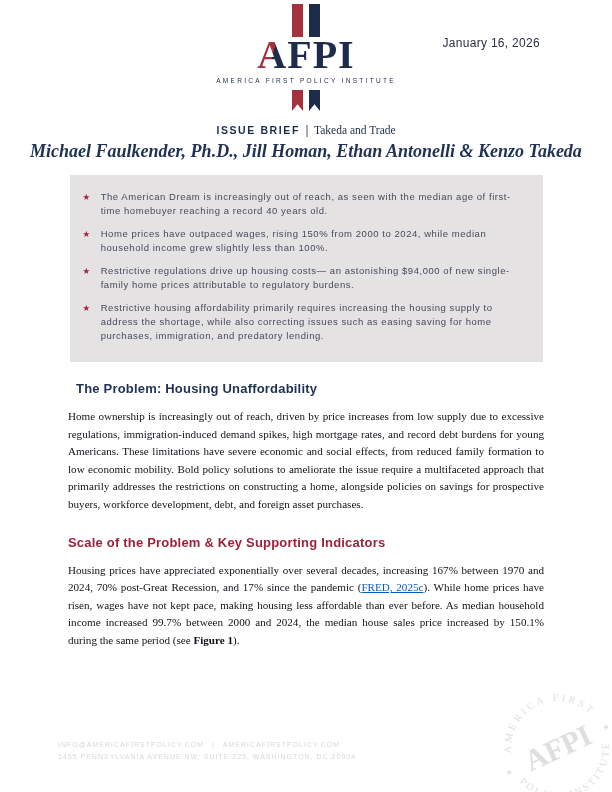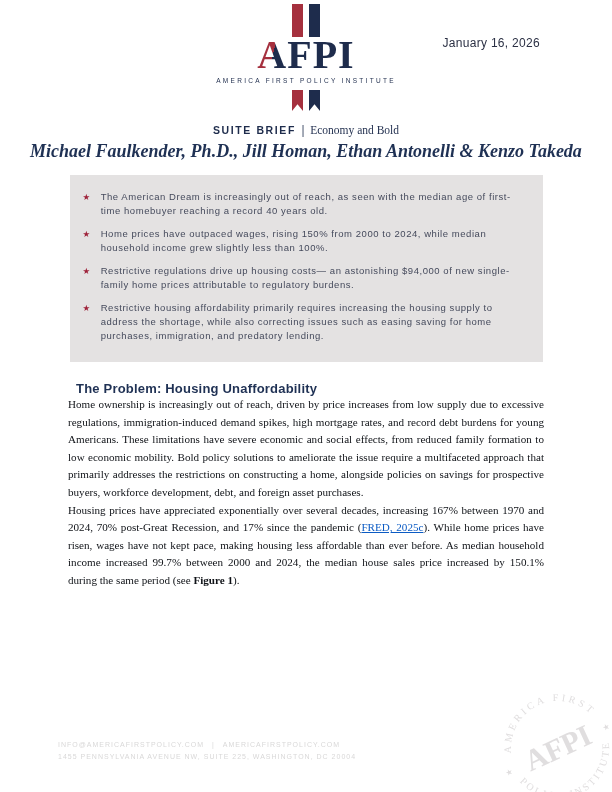--- a/index.html
+++ b/index.html
@@ -128,21 +128,21 @@
   .content { width: 476px; margin: 0 auto; }
   .h-navy, .h-red {
     font-family: "Liberation Sans", sans-serif;
     font-weight: bold;
     font-size: 13px;
     letter-spacing: 0.2px;
   }
   .h-navy { color: #1f3154; margin-top: 19px; margin-left: 8px; }
   .h-red  { color: #9e2139; margin-top: 21px; }
   .content p {
-    margin-top: 0;
+    margin-top: 12px;
     font-size: 11.1px;
     line-height: 17.6px;
     text-align: justify;
     color: #0f1217;
   }
   .cite-link { color: #0b5bc4; text-decoration: underline; cursor: pointer; }
   .fig-ref { font-weight: bold; }
 
   
   .footer {
@@ -177,23 +177,23 @@
       <span class="bar red"></span><span class="bar navy"></span>
     </div>
     <div class="wordmark"><span class="a-letter">A</span><span>FPI</span></div>
     <div class="tagline">AMERICA FIRST POLICY INSTITUTE</div>
     <div class="ribbons bottom">
       <span class="bar red"></span><span class="bar navy"></span>
     </div>
   </header>
 
   <div class="kicker">
-    <span class="kicker-label">SUITE BRIEF</span>
+    <span class="kicker-label">ISSUE BRIEF</span>
     <span class="kicker-sep">|</span>
-    <span class="kicker-cat">Economy and Bold</span>
+    <span class="kicker-cat">Takeda and Trade</span>
   </div>
 
 
   <div class="authors">Michael Faulkender, Ph.D., Jill Homan, Ethan Antonelli &amp; Kenzo Takeda</div>
 
   <div class="summary-box">
     <ul>
       <li>
         <span class="star">★</span>
         <span>The American Dream is increasingly out of reach, as seen with the median age of first-time homebuyer reaching a record 40 years old.</span>
@@ -213,20 +213,21 @@
     </ul>
   </div>
 
   <div class="content">
     <section>
       <h2 class="h-navy">The Problem: Housing Unaffordability</h2>
       <p>Home ownership is increasingly out of reach, driven by price increases from low supply due to excessive regulations, immigration-induced demand spikes, high mortgage rates, and record debt burdens for young Americans. These limitations have severe economic and social effects, from reduced family formation to low economic mobility. Bold policy solutions to ameliorate the issue require a multifaceted approach that primarily addresses the restrictions on constructing a home, alongside policies on savings for prospective buyers, workforce development, debt, and foreign asset purchases.</p>
     </section>
 
     <section>
+      <h2 class="h-red">Scale of the Problem &amp; Key Supporting Indicators</h2>
       <p><span>Housing prices have appreciated exponentially over several decades, increasing 167% between 1970 and 2024, 70% post-Great Recession, and 17% since the pandemic (</span><a class="cite-link">FRED, 2025c</a><span>). While home prices have risen, wages have not kept pace, making housing less affordable than ever before. As median household income increased 99.7% between 2000 and 2024, the median house sales price increased by 150.1% during the same period (see </span><span class="fig-ref">Figure 1</span><span>).</span></p>
     </section>
   </div>
 
   <div class="footer">
     <div>
       <span>INFO@AMERICAFIRSTPOLICY.COM</span><span class="sep">|</span><span>AMERICAFIRSTPOLICY.COM</span>
     </div>
     <div>1455 PENNSYLVANIA AVENUE NW, SUITE 225, WASHINGTON, DC 20004</div>
   </div>

